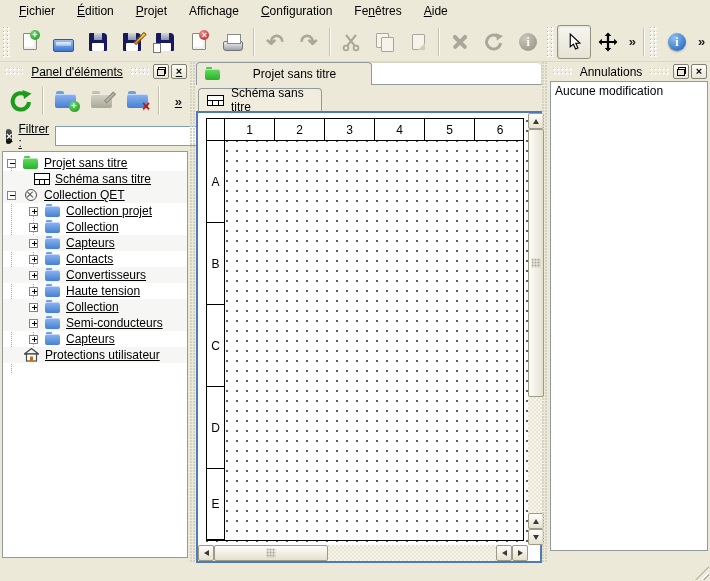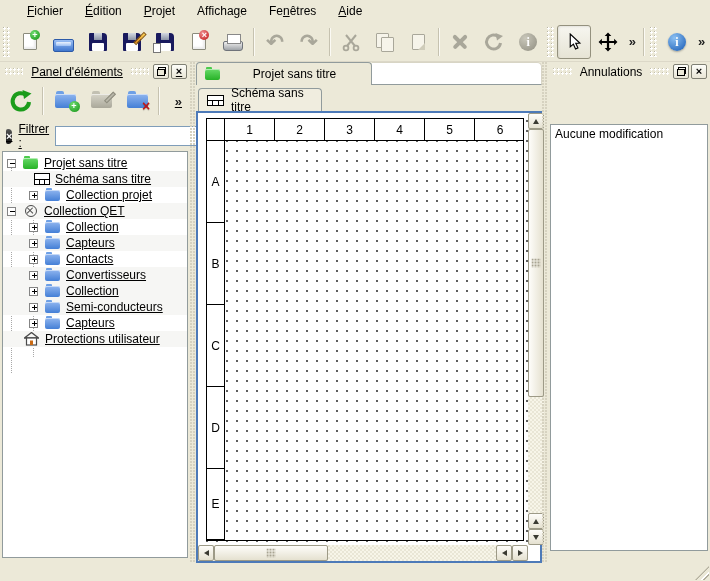--- a/index.html
+++ b/index.html
@@ -1,21 +1,21 @@
 <!DOCTYPE html>
 <html><head>
 <meta charset="utf-8">
 <style>
   * { margin:0; padding:0; box-sizing:border-box; }
   html,body { width:710px; height:581px; overflow:hidden; }
   body { font-family:"Liberation Sans", sans-serif; font-size:12px; color:#000; background:#ece9d8; }
   .app { width:710px; height:581px; display:flex; flex-direction:column; background:#ece9d8; }
 
   
-  .menubar { height:22px; display:flex; align-items:center; background:#ece9d8; padding-left:16px; flex:none; }
+  .menubar { height:22px; display:flex; align-items:center; background:#ece9d8; padding-left:8px; flex:none; }
   .menuitem { padding:2px 11px 3px 11px; cursor:default; }
   .menuitem u { text-decoration:underline; }
 
   
   .toolbar { height:40px; display:flex; align-items:center; background:#ece9d8; border-bottom:1px solid #dcd8c8; flex:none; padding:0 1px; }
   .handle { width:8px; height:30px; margin:0 2px; background-image:radial-gradient(circle at 1.5px 1.5px,#fff 1px,transparent 1.3px),radial-gradient(circle at 1px 1px,#b8b4a2 1px,transparent 1.3px); background-size:4px 4px; }
   .tbtn { width:34px; height:34px; display:flex; align-items:center; justify-content:center; position:relative; }
   .tbtn.sel { border:1px solid #94917e; border-radius:3px; background:linear-gradient(#f7f6f0,#e7e4d5); box-shadow:inset 1px 1px 2px rgba(0,0,0,.08); }
   .tsep { width:2px; height:28px; border-left:1px solid #c6c2b0; border-right:1px solid #fbfaf4; margin:0 3px; }
   .chev { font-size:13px; font-weight:bold; color:#222; padding:0 4px; }
@@ -48,21 +48,21 @@
   .infoc.blue { background:radial-gradient(circle at 35% 28%,#8cc0f2,#1659b4); box-shadow:0 1px 2px rgba(0,0,0,.3); }
   .infoc::after { content:"i"; }
 
   
   .main { flex:1; display:flex; min-height:0; }
   .splitter { width:6px; background-image:radial-gradient(circle at 1px 1px,#d6d2c0 0.9px,transparent 1.1px); background-size:3px 3px; }
 
   
   .dock { display:flex; flex-direction:column; min-height:0; }
   .dock.left { width:190px;text-decoration:underline; }
-  .dock.right { width:162px;gap:43px; }
+  .dock.right { width:162px; }
   .dock-title { height:19px; display:flex; align-items:center; padding:0 3px; flex:none; }
   .dock-tex { flex:1; height:8px; background-image:radial-gradient(circle at 1.5px 1.5px,#fff 1px,transparent 1.2px),radial-gradient(circle at 1px 1px,#c3bfab 1px,transparent 1.2px); background-size:4px 4px; background-position:0 0; margin:0 2px; }
   .dock-label { padding:0 6px; }
   .dock-btn { width:16px; height:15px; border:1px solid #7f7f73; background:linear-gradient(#fdfdf9,#e9e6d6); border-radius:2px; margin-left:2px; display:flex; align-items:center; justify-content:center; font-size:11px; line-height:11px; }
   .floatglyph { position:relative; width:9px; height:9px; }
   .floatglyph::before { content:""; position:absolute; right:0; top:0; width:6px; height:5px; border:1px solid #000; }
   .floatglyph::after { content:""; position:absolute; left:0; bottom:0; width:6px; height:5px; border:1px solid #000; background:#ece9d8; }
 
   
   .ptoolbar { height:40px; display:flex; align-items:center; gap:2px; padding:0 4px; flex:none; }
@@ -150,20 +150,21 @@
 </head>
 <body>
 
 <div class="app">
 
   <div class="menubar">
     <span class="menuitem"><u>F</u>ichier</span>
     <span class="menuitem"><u>É</u>dition</span>
     <span class="menuitem"><u>P</u>rojet</span>
     <span class="menuitem">Afficha<u>g</u>e</span>
+    <span class="menuitem"><u>C</u>onfiguration</span>
     <span class="menuitem">Fe<u>n</u>êtres</span>
     <span class="menuitem"><u>A</u>ide</span>
   </div>
 
   <div class="toolbar">
     <div class="handle"></div>
     <div class="tbtn">
         <span class="page">
           <span class="badge green">+</span>
         </span>
@@ -300,39 +301,39 @@
               <span class="tfolder green"></span>
             </span>
             <span class="lbl">Projet sans titre</span>
           </div>
         <div class="trow alt d1" style="padding-left:30px;">
             <span class="ticon">
               <span class="schemaic"></span>
             </span>
             <span class="lbl">Schéma sans titre</span>
           </div>
-        <div class="trow d1">
-            <span class="exp plus"></span>
-            <span class="ticon">
-              <span class="tfolder"></span>
-            </span>
-            <span class="lbl">Collection projet</span>
-          </div>
         <div class="trow alt d0">
             <span class="exp minus"></span>
             <span class="ticon">
               <span class="qetic"></span>
             </span>
             <span class="lbl">Collection QET</span>
           </div>
         <div class="trow d1">
             <span class="exp plus"></span>
             <span class="ticon">
               <span class="tfolder"></span>
             </span>
+            <span class="lbl">Collection projet</span>
+          </div>
+        <div class="trow d1">
+            <span class="exp plus"></span>
+            <span class="ticon">
+              <span class="tfolder"></span>
+            </span>
             <span class="lbl">Collection</span>
           </div>
         <div class="trow alt d1">
             <span class="exp plus"></span>
             <span class="ticon">
               <span class="tfolder"></span>
             </span>
             <span class="lbl">Capteurs</span>
           </div>
         <div class="trow d1">
@@ -341,20 +342,27 @@
               <span class="tfolder"></span>
             </span>
             <span class="lbl">Contacts</span>
           </div>
         <div class="trow alt d1">
             <span class="exp plus"></span>
             <span class="ticon">
               <span class="tfolder"></span>
             </span>
             <span class="lbl">Convertisseurs</span>
+          </div>
+        <div class="trow d1">
+            <span class="exp plus"></span>
+            <span class="ticon">
+              <span class="tfolder"></span>
+            </span>
+            <span class="lbl">Haute tension</span>
           </div>
         <div class="trow alt d1">
             <span class="exp plus"></span>
             <span class="ticon">
               <span class="tfolder"></span>
             </span>
             <span class="lbl">Collection</span>
           </div>
         <div class="trow alt d1">
             <span class="exp plus"></span>

